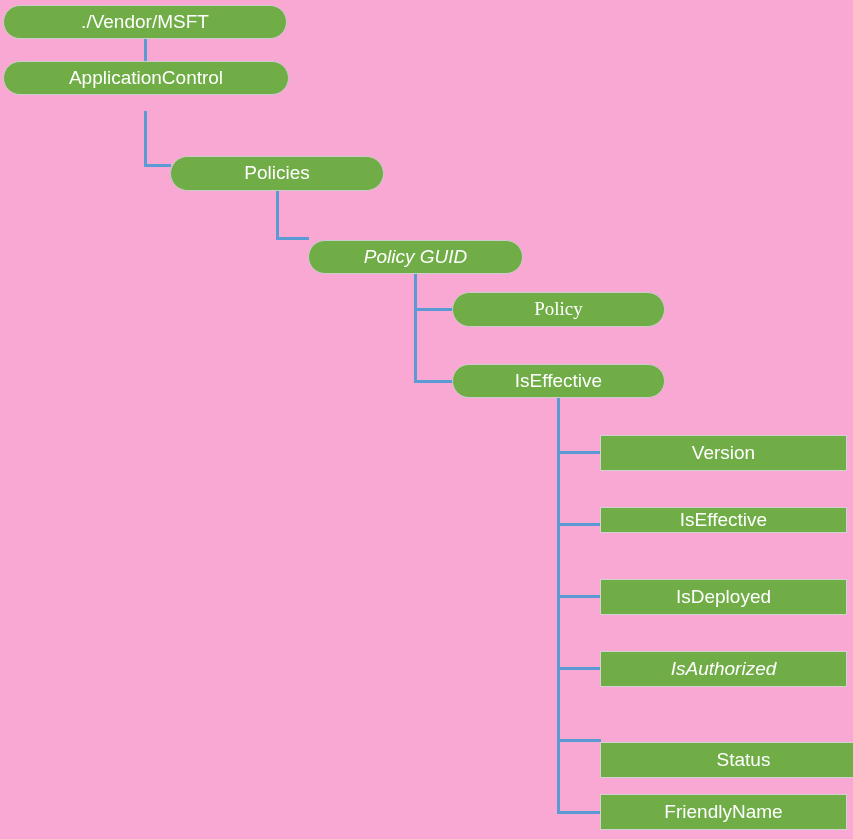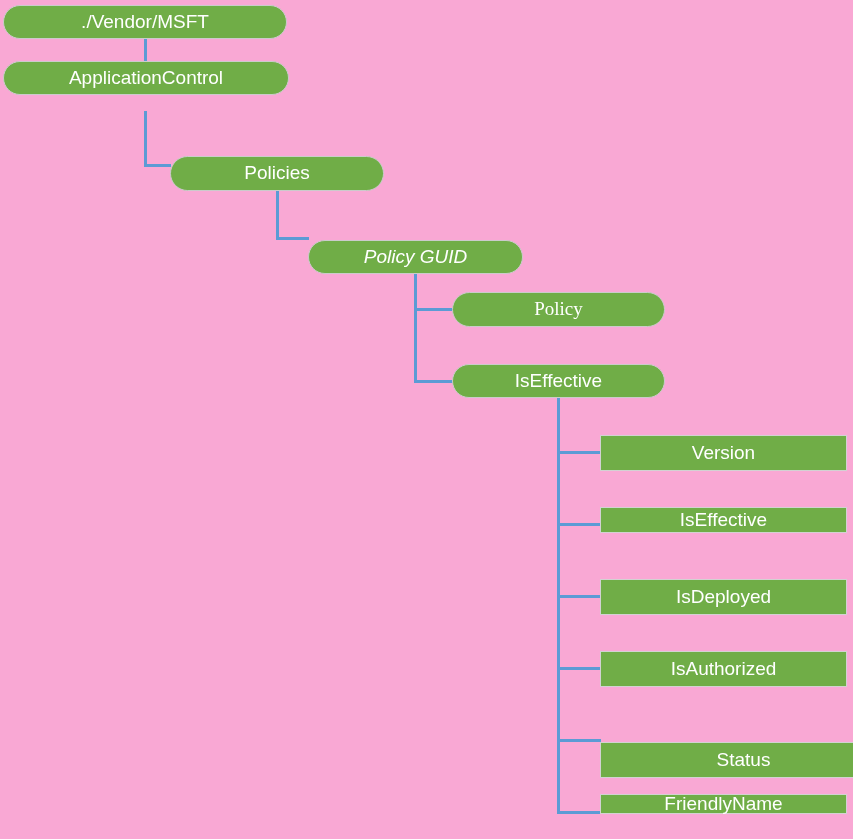--- a/index.html
+++ b/index.html
@@ -83,19 +83,19 @@
   <div class="node pill" style="left:452px; top:292px; width:213px; height:35px;font-family:Liberation Serif, serif;">Policy</div>
 
   <div class="node pill" style="left:452px; top:364px; width:213px; height:34px;">IsEffective</div>
 
   <div class="node leaf" style="left:600px; top:435px; width:247px; height:36px;">Version</div>
 
   <div class="node leaf" style="left:600px; top:507px; width:247px; height:26px;">IsEffective</div>
 
   <div class="node leaf" style="left:600px; top:579px; width:247px; height:36px;">IsDeployed</div>
 
-  <div class="node leaf" style="left:600px; top:651px; width:247px; height:36px;">IsAuthorized</div>
+  <div class="node leaf" style="left:600px; top:651px; width:247px; height:36px;font-style:italic;">IsAuthorized</div>
 
   <div class="node leaf" style="left:600px; top:742px; width:287px; height:36px;">Status</div>
 
-  <div class="node leaf" style="left:600px; top:794px; width:247px; height:20px;">FriendlyName</div>
+  <div class="node leaf" style="left:600px; top:794px; width:247px; height:36px;">FriendlyName</div>
 
 </div>
 
 </body></html>

